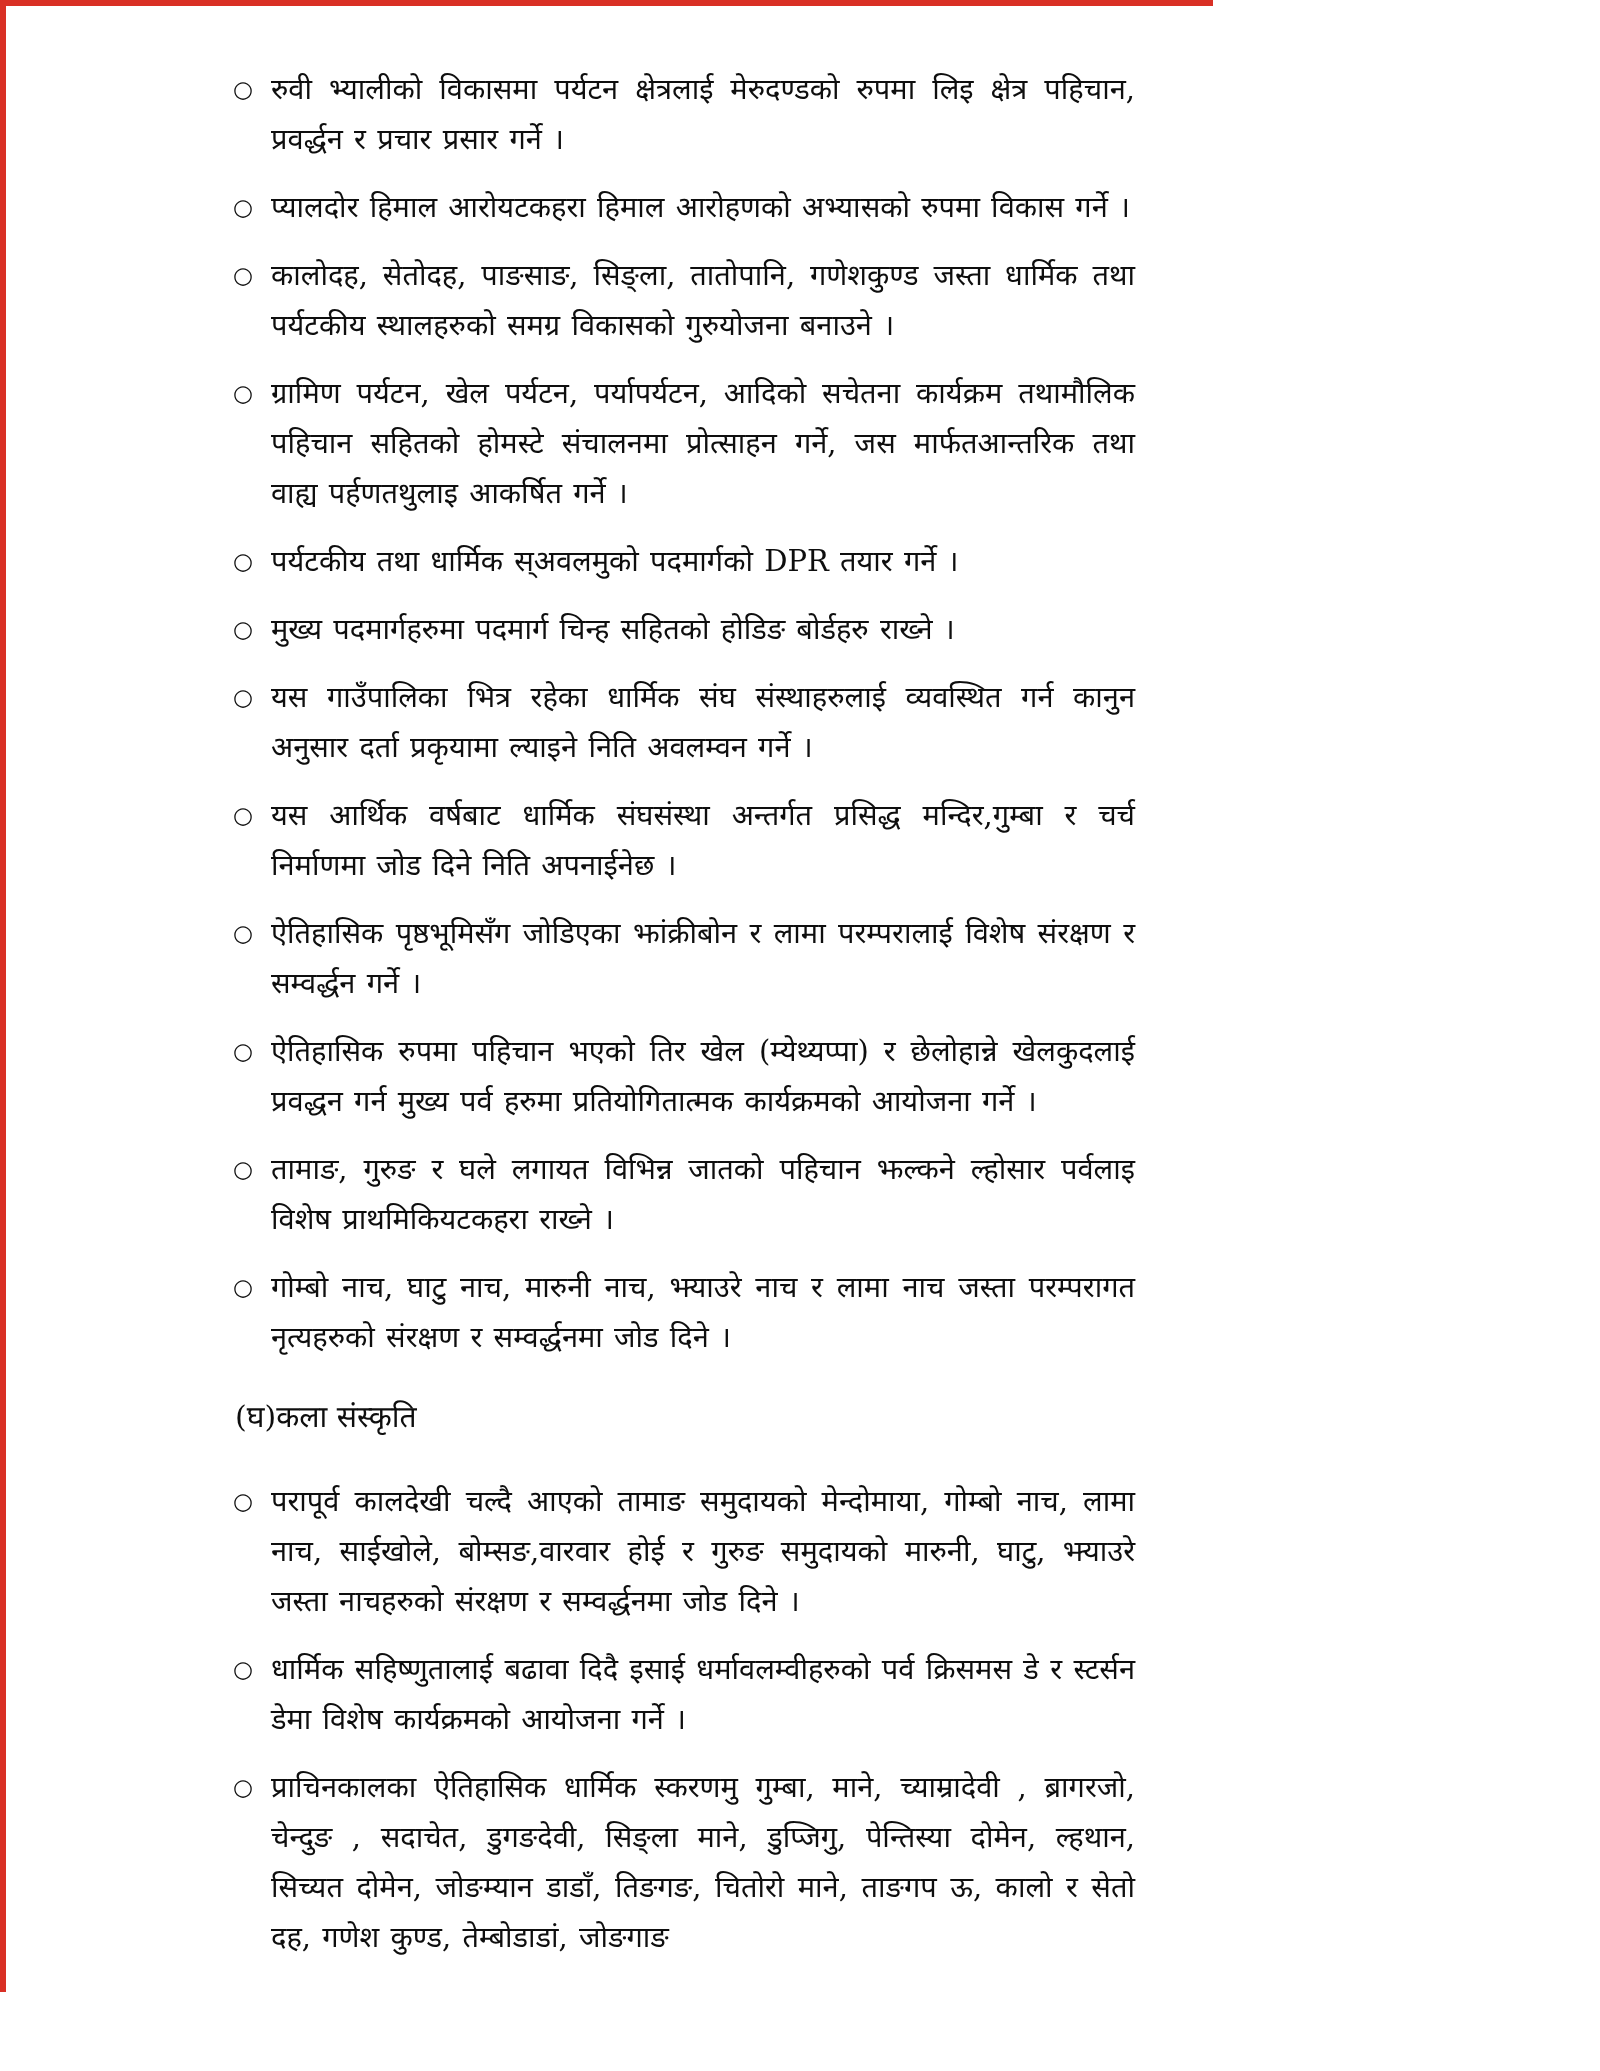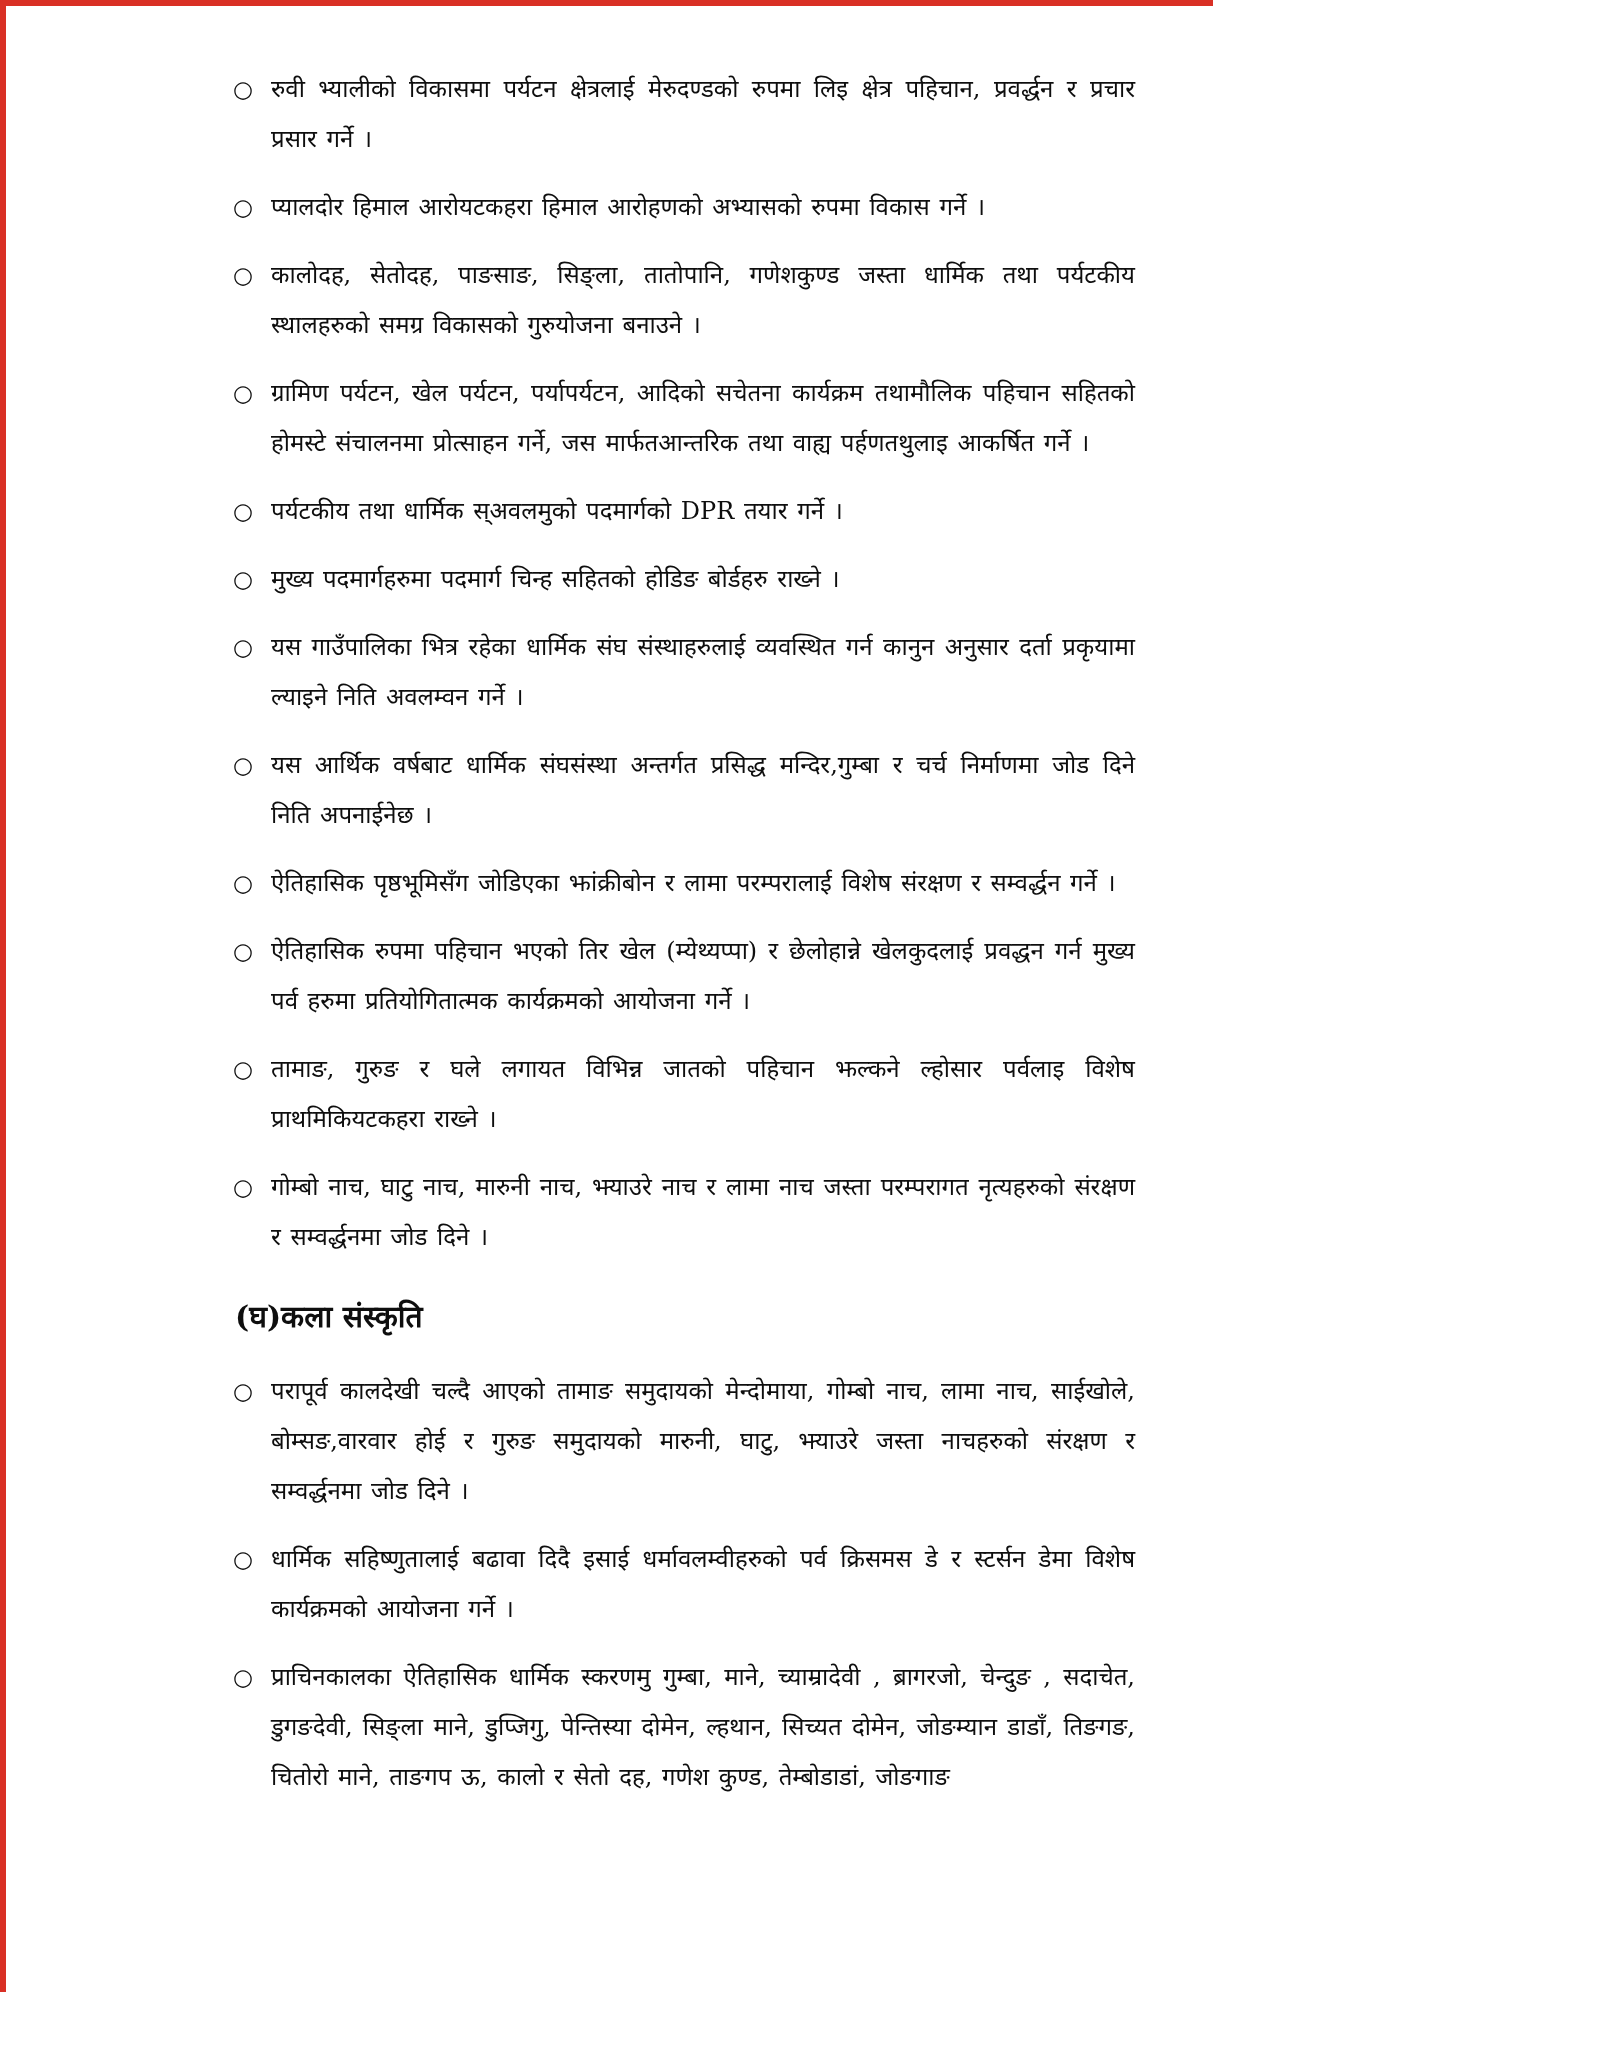--- a/index.html
+++ b/index.html
@@ -37,31 +37,31 @@
   .bullet {
     flex: 0 0 38px;
     width: 38px;
     font-family: "DejaVu Sans", sans-serif;
     font-size: 23px;
     line-height: 50px;
     color: #0e0e0e;
   }
   .btext {
     flex: 1 1 auto;
-    font-size: 24px;
+    font-size: 29px;
     line-height: 50px;
     text-align: justify;
     text-align-last: left;
     word-spacing: 2px;
   }
   .heading {
     font-size: 30px;
-    font-weight: bold;
+    font-weight: normal;
     line-height: 50px;
-    margin: 30px 0 24px 2px;
+    margin: 30px 0 34px 2px;
   }
   .footer-note {
     position: absolute;
     left: 16px;
     bottom: 15px;
     font-family: "Liberation Sans", "DejaVu Sans", sans-serif;
     font-size: 17.5px;
     color: var(--trial-red, #cb2228);
     letter-spacing: 0.2px;
   }

